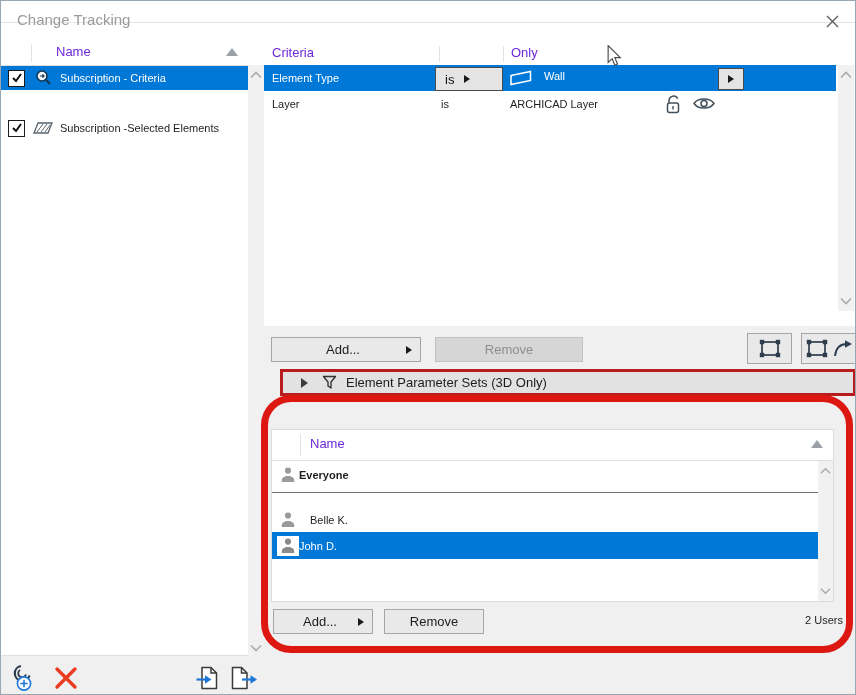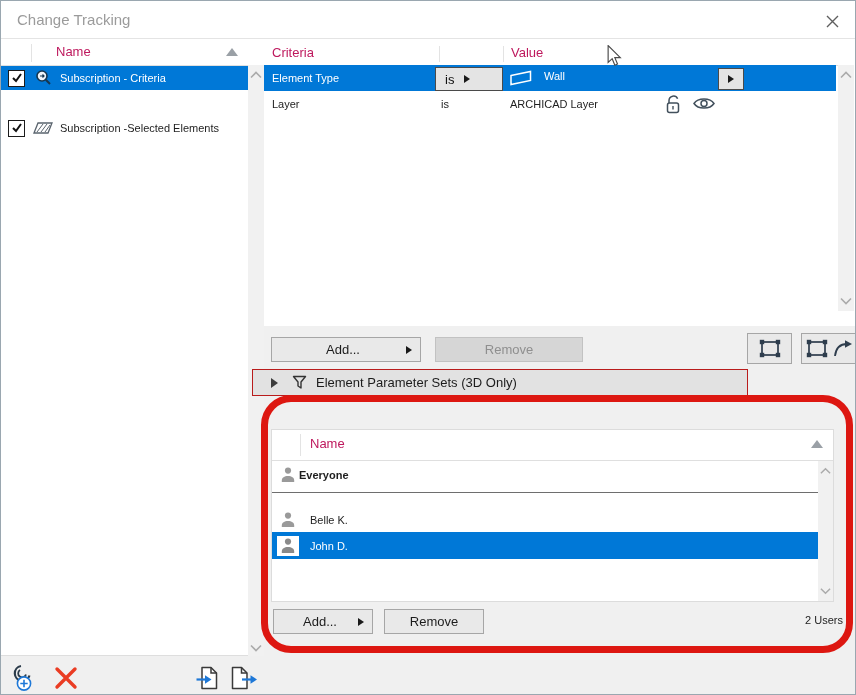--- a/index.html
+++ b/index.html
@@ -1,26 +1,26 @@
 <!DOCTYPE html>
 <html><head>
 <meta charset="utf-8">
 <style>
   html,body{margin:0;padding:0;width:856px;height:695px;overflow:hidden;
     font-family:"Liberation Sans","DejaVu Sans",sans-serif;background:#fff;}
   .window{position:absolute;left:0;top:0;width:856px;height:695px;
     border:1px solid #9aa7b0;box-sizing:border-box;overflow:hidden;background:#fff;}
   .abs{position:absolute;box-sizing:border-box;}
   
-  .titlebar{left:0;top:0;width:100%;height:38px;background:#fff;border-bottom:1px solid #e4e4e4;}
+  .titlebar{left:0;top:0;width:100%;height:22px;background:#fff;border-bottom:1px solid #e4e4e4;}
   .title{position:absolute;left:16px;top:0;line-height:38px;font-size:15px;color:#9b9b9b;}
   .close-btn{position:absolute;right:12px;top:9px;width:22px;height:22px;cursor:pointer;
     display:flex;align-items:center;justify-content:center;}
   
-  .hdr-text{font-size:13px;color:#be185d;}
+  .hdr-text{font-size:13px;color:#6d28d9;}
   .cell-text{font-size:11px;color:#1e1e1e;white-space:nowrap;}
   .sel{background:#0078d7;}
   .sel .cell-text{color:#fff;}
   .sort-asc{width:0;height:0;border-left:6px solid transparent;border-right:6px solid transparent;
     border-bottom:8px solid #9aa0a6;}
   .vline{position:absolute;top:3px;bottom:3px;width:1px;background:#e3e3e3;}
   
   .left-panel{left:0;top:38px;width:247px;height:617px;background:#fff;border-bottom:1px solid #dedede;}
   .lp-header{position:absolute;left:0;top:2px;width:100%;height:24px;border-bottom:1px solid #e0e0e0;}
   .lp-row{position:absolute;left:0;width:100%;height:24px;display:flex;align-items:center;}
@@ -43,21 +43,21 @@
   .val-btn{position:absolute;right:92px;top:3px;width:24px;height:20px;background:#e4e4e4;
     border:1px solid #4a4a4a;display:flex;align-items:center;justify-content:center;cursor:pointer;}
   
   .btn{background:#e9e9e9;border:1px solid #a6a6a6;font-size:13px;color:#1c1c1c;
     display:flex;align-items:center;justify-content:center;cursor:pointer;}
   .btn.menu-btn{justify-content:space-between;padding:0 8px;}
   .btn.menu-btn .btn-cap{flex:1;text-align:center;}
   .btn.disabled{background:#d6d6d6;border-color:#c2c2c2;color:#8f8f8f;cursor:default;}
   .tool-btn{background:#e9e9e9;border:1px solid #a6a6a6;display:flex;align-items:center;justify-content:center;cursor:pointer;}
   
-  .section-bar{left:251px;width:496px;height:27px;background:#e2e2e2;border:1px solid #b91c1c;
+  .section-bar{left:279px;width:576px;height:27px;background:#e2e2e2;border:3px solid #b91c1c;
     display:flex;align-items:center;cursor:pointer;}
   .sec-tri-r{width:0;height:0;border-top:5px solid transparent;border-bottom:5px solid transparent;
     border-left:7px solid #3c3c3c;margin-left:18px;flex:none;}
   .sec-tri-d{width:0;height:0;border-left:5px solid transparent;border-right:5px solid transparent;
     border-top:7px solid #3c3c3c;margin-left:16px;flex:none;}
   .sec-icon{margin-left:14px;flex:none;display:flex;align-items:center;}
   .sec-label{margin-left:9px;font-size:13px;color:#1c1c1c;}
   .gray-area{left:263px;top:325px;width:593px;height:330px;background:#f0f0f0;}
   
   .teams-list{left:270px;top:428px;width:563px;height:173px;background:#fff;border:1px solid #dcdcdc;}
@@ -141,21 +141,21 @@
           <path d="M1 1.5 L6 6.5 L11 1.5" stroke="#ababab" stroke-width="1.6" fill="none"></path>
         </svg>
     </span>
   </div>
 
   <div class="abs crit-panel">
     <div class="crit-header">
       <span class="hdr-text" style="position:absolute;left:8px;top:2px">Criteria</span>
       <span class="vline" style="left:175px"></span>
       <span class="vline" style="left:239px"></span>
-      <span class="hdr-text" style="position:absolute;left:247px;top:2px">Value</span>
+      <span class="hdr-text" style="position:absolute;left:247px;top:2px">Only</span>
     </div>
 
     <div class="crit-row sel" style="top:26px">
       <span class="cell-text" style="margin-left:8px">Element Type</span>
       <span class="is-btn">
         <span>is</span>
         <span class="tri-r"></span>
       </span>
       <span style="position:absolute;left:245px;top:5px">
         <svg width="24" height="16" viewBox="0 0 24 16">
@@ -272,21 +272,21 @@
       <span class="cell-text" style="margin-left:11px">Belle K.</span>
     </div>
 
     <div class="tl-row sel" style="top:102px;width:546px">
       <span class="person-box" style="background:#fff">
         <svg width="18" height="18" viewBox="0 0 18 18">
           <circle cx="9" cy="4.6" r="3.1" fill="#8a8a8a"></circle>
           <path d="M2.8 16 V14.6 c0-3.2 2.6-4.7 6.2-4.7 s6.2 1.5 6.2 4.7 V16 Z" fill="#8a8a8a"></path>
         </svg>
       </span>
-      <span class="cell-text" style="margin-left:11px">John D.</span>
+      <span class="cell-text" style="">John D.</span>
     </div>
 
     <div class="abs sbar" style="right:0;top:31px;width:15px;bottom:0">
       <span class="sarrow" style="top:2px">
         <svg width="11" height="8" viewBox="0 0 12 8">
             <path d="M1 6.5 L6 1.5 L11 6.5" stroke="#ababab" stroke-width="1.6" fill="none"></path>
           </svg>
       </span>
       <span class="sarrow" style="bottom:2px;top:auto">
         <svg width="11" height="8" viewBox="0 0 12 8">

